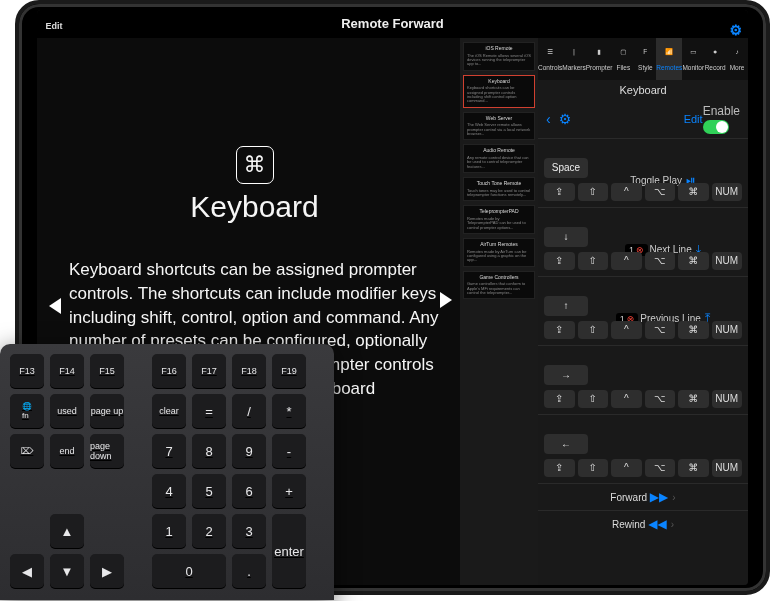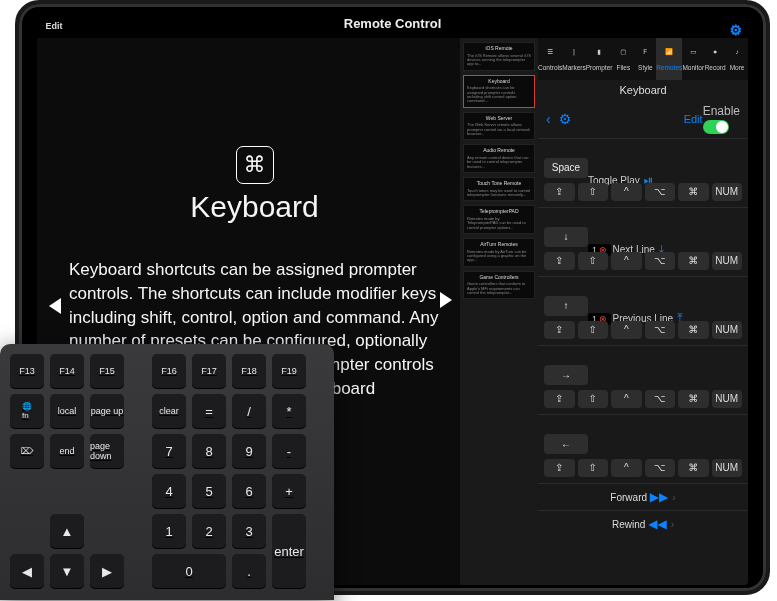--- a/index.html
+++ b/index.html
@@ -35,21 +35,21 @@
   .toprow{display:flex;align-items:center;justify-content:space-between;padding:4px 8px;}
   .toprow .chev{color:#0a84ff;font-size:14px;}
   .toprow .editlink{color:#0a84ff;font-size:11px;}
   .toprow .enable{font-size:12px;color:#bbb;text-align:center;}
   .toprow .enable .sw{width:26px;height:14px;background:#30d158;border-radius:8px;position:relative;margin-top:2px;}
   .toprow .enable .sw::after{content:"";position:absolute;right:1px;top:1px;width:12px;height:12px;background:#fff;border-radius:50%;}
   .sliders{color:#0a84ff;font-size:14px;padding:0 8px;}
   .group{border-top:1px solid #2a2a2a;padding:18px 6px 0 6px;}
   .ghead{display:flex;align-items:center;justify-content:space-between;height:22px;}
   .keywell{background:#2e2e2e;border-radius:4px;min-width:44px;height:20px;text-align:center;line-height:20px;font-size:10px;color:#eee;}
-  .action{color:#ccc;font-size:10px;flex:1;text-align:left;padding-right:4px;margin-top:24px;}
+  .action{color:#ccc;font-size:10px;flex:1;text-align:center;padding-right:4px;margin-top:24px;}
   .action .ic{color:#0a84ff;font-size:12px;margin-left:4px;}
   .badge{display:inline-block;background:#000;border-radius:3px;font-size:9px;padding:1px 4px;margin-right:2px;}
   .badge .x{color:#ff453a;margin-left:2px;}
   .mods{display:flex;gap:3px;margin:4px 0 6px 0;}
   .mods .m{flex:1;background:#2e2e2e;border-radius:4px;height:18px;text-align:center;line-height:18px;font-size:10px;}
   .simple{display:flex;align-items:center;justify-content:center;padding:6px 8px;border-top:1px solid #2a2a2a;}
   .simple .ic{color:#0a84ff;font-size:12px;margin-right:4px;}
   .simple .chev{color:#555;}
   
   .kbd{position:absolute;left:0;top:344px;width:334px;height:256px;background:linear-gradient(#3a3a3d,#2d2d30);border-radius:10px 10px 0 0;box-shadow:0 6px 24px rgba(0,0,0,.6);padding:10px;box-sizing:border-box;}
@@ -63,21 +63,21 @@
 <div class="stage">
 
 <div class="ipad">
   <div class="ipad-inner">
 
     <div class="topbar">
       <div class="edit">
         <span>Edit</span>
         <span class="tg"></span>
       </div>
-      <span>Remote Control</span>
+      <span>Remote Forward</span>
       <span class="gear">⚙</span>
     </div>
 
     <div class="body">
 
       <div class="main">
         <div class="tri-l"></div>
         <div class="tri-r"></div>
         <div class="cmdbox">
           <div class="cmdicon"><span>⌘</span></div>
@@ -268,21 +268,21 @@
     <div style="width:16px"></div>
     <div class="key kw">F16</div>
     <div class="key kw">F17</div>
     <div class="key kw">F18</div>
     <div class="key kw">F19</div>
   </div>
   <div class="krow">
     <div class="key kw" style="font-size:8px">
           <span>🌐<br>fn</span>
         </div>
-    <div class="key kw">local</div>
+    <div class="key kw">used</div>
     <div class="key kw">page up</div>
     <div style="width:16px"></div>
     <div class="key kw">clear</div>
     <div class="key kw big">=</div>
     <div class="key kw big">/</div>
     <div class="key kw big">*</div>
   </div>
   <div class="krow">
     <div class="key kw">⌦</div>
     <div class="key kw">end</div>

